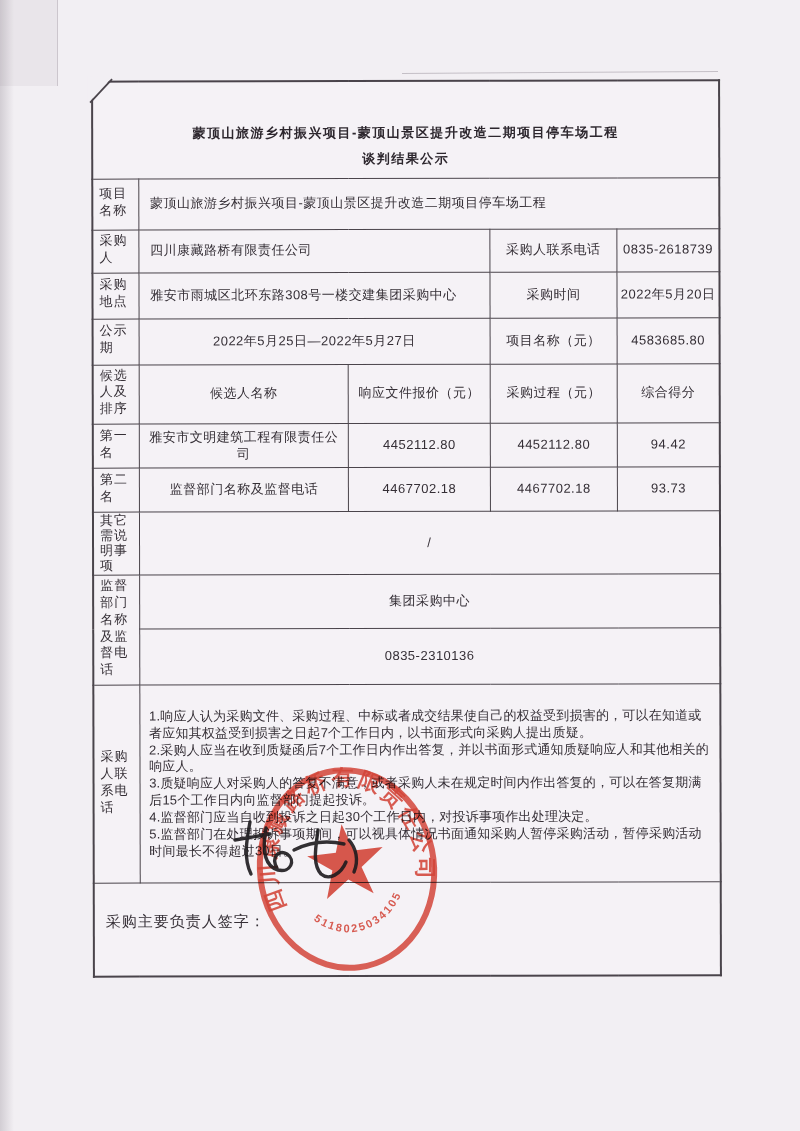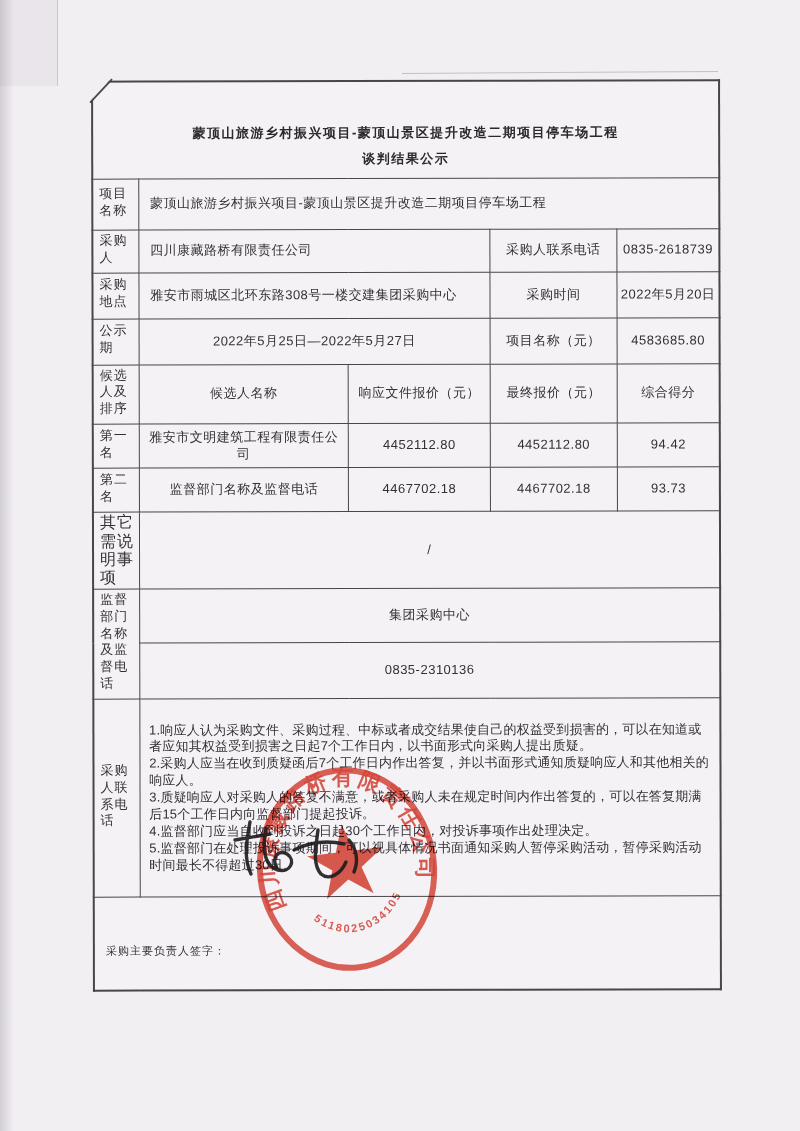--- a/index.html
+++ b/index.html
@@ -71,22 +71,22 @@
   td.obj{
     vertical-align:middle;
     padding:10px 8px 10px 9px;
     font-size:12.8px;
     line-height:19.5px;
     letter-spacing:0.2px;
     word-break:break-all;
   }
   td.sign-cell{position:relative;}
   .sign-label{
-    position:absolute;left:11px;top:46px;
-    font-size:11px;letter-spacing:1px;white-space:nowrap;
+    position:absolute;left:11px;top:28px;
+    font-size:15px;letter-spacing:1px;white-space:nowrap;
   }
   
   .notch{position:absolute;left:-6px;top:-6px;pointer-events:none;}
   
   .seal{
     position:absolute;left:251px;top:764px;width:192px;height:210px;
     mix-blend-mode:multiply;opacity:0.92;
     pointer-events:none;
   }
   .signature{
@@ -142,42 +142,42 @@
       <td class="lbl">公示期</td>
       <td colspan="2" class="val-c">2022年5月25日—2022年5月27日</td>
       <td class="val-c">项目名称（元）</td>
       <td class="num">4583685.80</td>
     </tr>
 
     <tr style="height:46px">
       <td class="lbl">候选人及排序</td>
       <td class="val-c">候选人名称</td>
       <td class="val-c">响应文件报价（元）</td>
-      <td class="val-c">最终报价（元）</td>
+      <td class="val-c">采购过程（元）</td>
       <td class="val-c">综合得分</td>
     </tr>
 
     <tr style="height:44px">
       <td class="lbl">第一名</td>
       <td class="val-c">雅安市文明建筑工程有限责任公司</td>
       <td class="num">4452112.80</td>
       <td class="num">4452112.80</td>
       <td class="num">94.42</td>
     </tr>
 
     <tr style="height:44px">
       <td class="lbl">第二名</td>
       <td class="val-c">监督部门名称及监督电话</td>
       <td class="num">4467702.18</td>
       <td class="num">4467702.18</td>
       <td class="num">93.73</td>
     </tr>
 
     <tr style="height:36px">
-      <td class="lbl" style="font-size:16px;line-height:1.15;padding:1px 4px 1px 6px;">其它需说明事项</td>
+      <td class="lbl" style="font-size:13px;line-height:1.15;padding:1px 4px 1px 6px;">其它需说明事项</td>
       <td colspan="4" class="val-c">/</td>
     </tr>
 
     <tr style="height:37px">
       <td class="lbl" rowspan="2">监督部门名称及监督电话</td>
       <td colspan="4" class="val-c">集团采购中心</td>
     </tr>
     <tr style="height:38px">
       <td colspan="4" class="num">0835-2310136</td>
     </tr>

